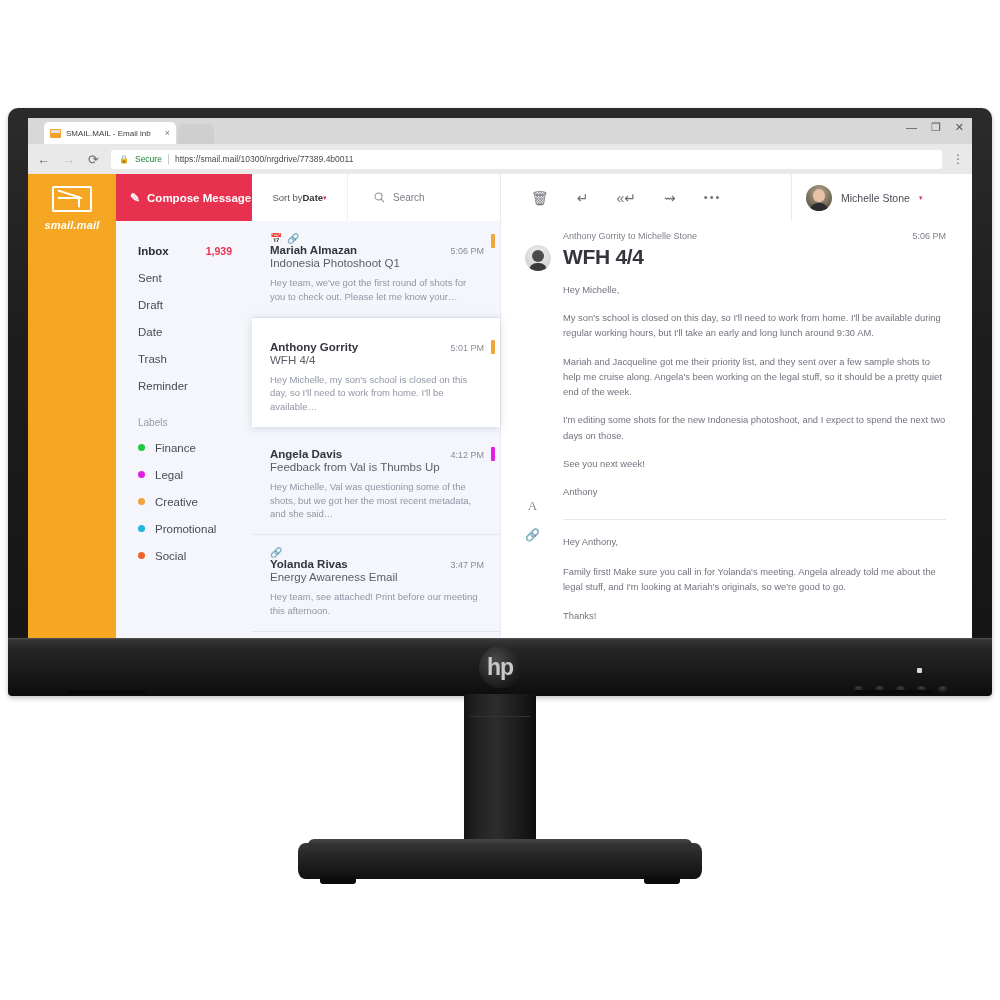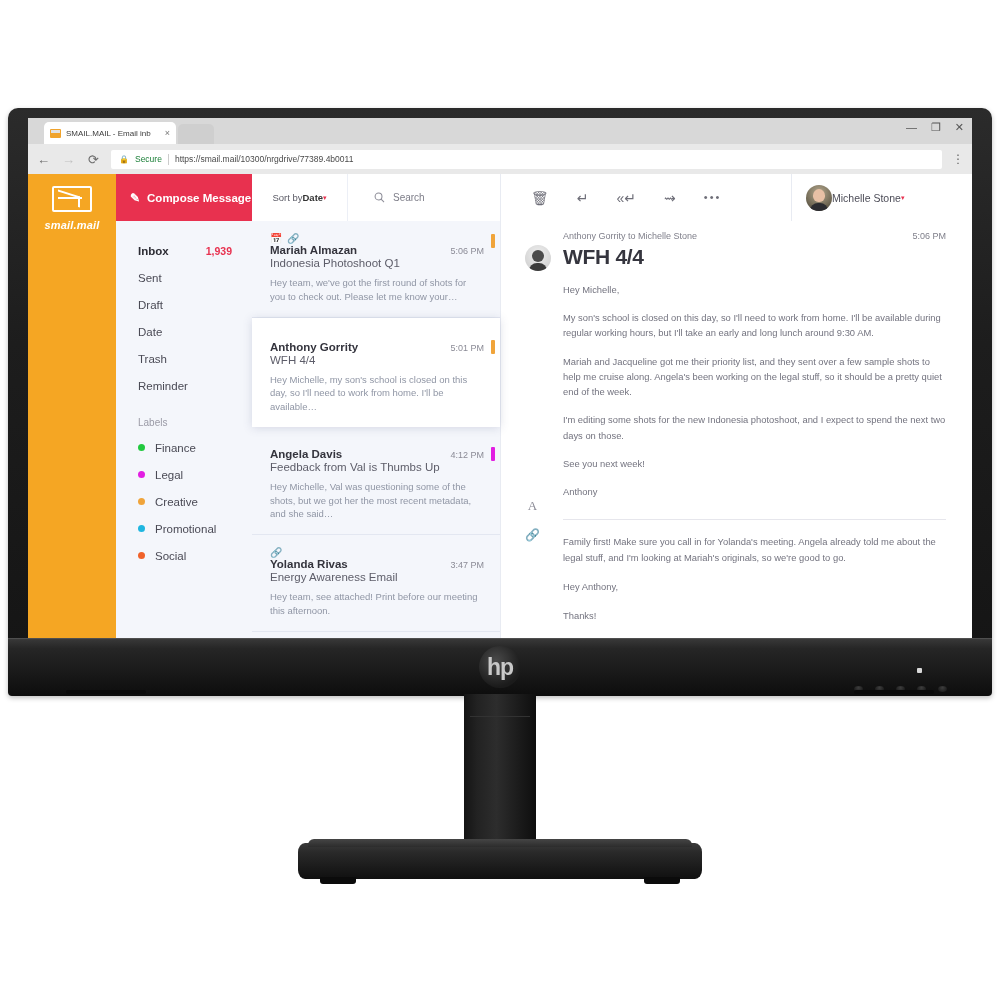--- a/index.html
+++ b/index.html
@@ -137,21 +137,21 @@
   .mi-time { font-size:9px; color:#8b8b96; }
   .mi-subj { font-size:11.5px; color:#5d5d69; margin-top:1px; }
   .mi-prev { margin-top:7px; font-size:9.5px; color:#9096a5; line-height:1.45; }
   .mi-flag { position:absolute; right:5px; top:13px; width:4px; height:14px; border-radius:1px; }
 
   .col-read { flex:1; background:#fff; border-left:1px solid #e8ebf2; display:flex; flex-direction:column; }
   .readbar { height:47px; display:flex; align-items:center; }
   .tools { display:flex; align-items:center; gap:28px; padding-left:30px; color:#6e6e78; }
   .tools div { font-size:14px; line-height:1; }
   .readbar-sep { width:1px; height:47px; background:#e8ebf2; margin-left:auto; }
-  .userbox { width:180px; display:flex; align-items:center; padding-left:14px; }
+  .userbox { width:180px; display:flex; align-items:center; gap:9px; padding-left:14px; }
   .avatar-sm { width:26px; height:26px; border-radius:50%; flex:none;
     background: radial-gradient(circle at 50% 30%, #b6a98e, #6d6552 65%, #3a3630 100%); position:relative; overflow:hidden;}
   .avatar-sm::before{content:"";position:absolute;left:7px;top:4px;width:12px;height:13px;border-radius:50% 50% 45% 45%;background:#e8c0a5;}
   .avatar-sm::after{content:"";position:absolute;left:4px;bottom:0;width:18px;height:8px;border-radius:9px 9px 0 0;background:#2c2c30;}
   .username { font-size:10.5px; color:#4d4d58; }
 
   .readbody { flex:1; padding: 4px 26px 0 62px; position:relative; overflow:hidden; }
   .msg-head { display:flex; justify-content:space-between; align-items:baseline; padding-top:6px; }
   .msg-meta { font-size:9px; color:#7f7f8a; }
   .msg-time { font-size:9px; color:#7f7f8a; }
@@ -360,22 +360,22 @@
               <div class="msg-p">See you next week!</div>
               <div class="msg-p">Anthony</div>
 
               <div class="divider"></div>
 
               <div class="reply-ico">
                 <span style="font-family:'Liberation Serif',serif;font-size:13px;">A</span>
                 <span>🔗</span>
               </div>
 
+              <div class="reply-p">Hey Anthony,</div>
               <div class="reply-p">Family first! Make sure you call in for Yolanda's meeting. Angela already told me about the legal stuff, and I'm looking at Mariah's originals, so we're good to go.</div>
-              <div class="reply-p">Hey Anthony,</div>
               <div class="reply-p">Thanks!</div>
             </div>
           </div>
 
         </div>
       </div>
     </div>
 
     <div class="monitor-chin">
       <div class="chin-top-hl"></div>

